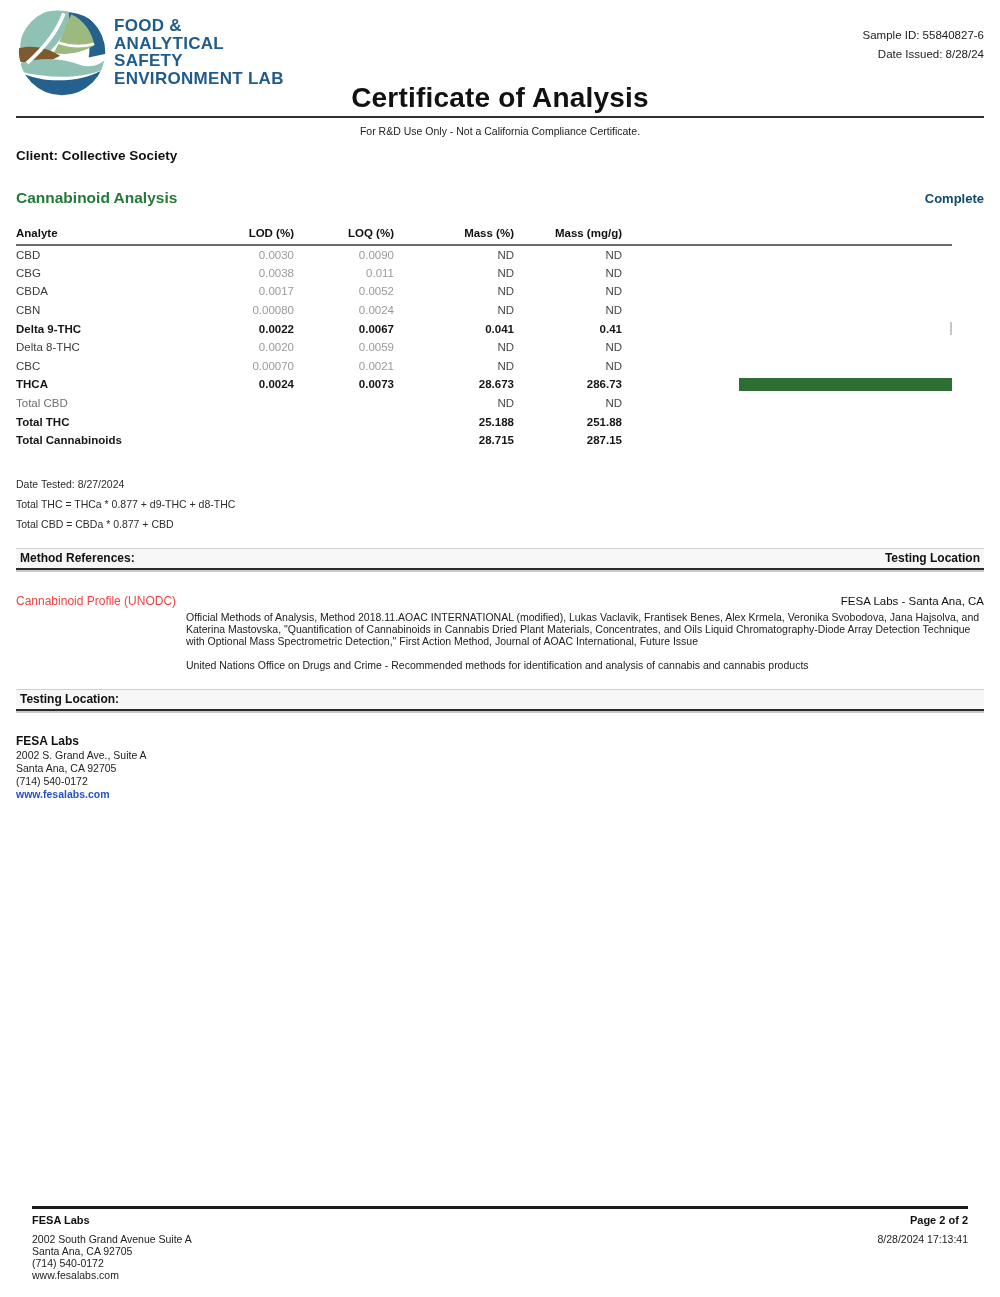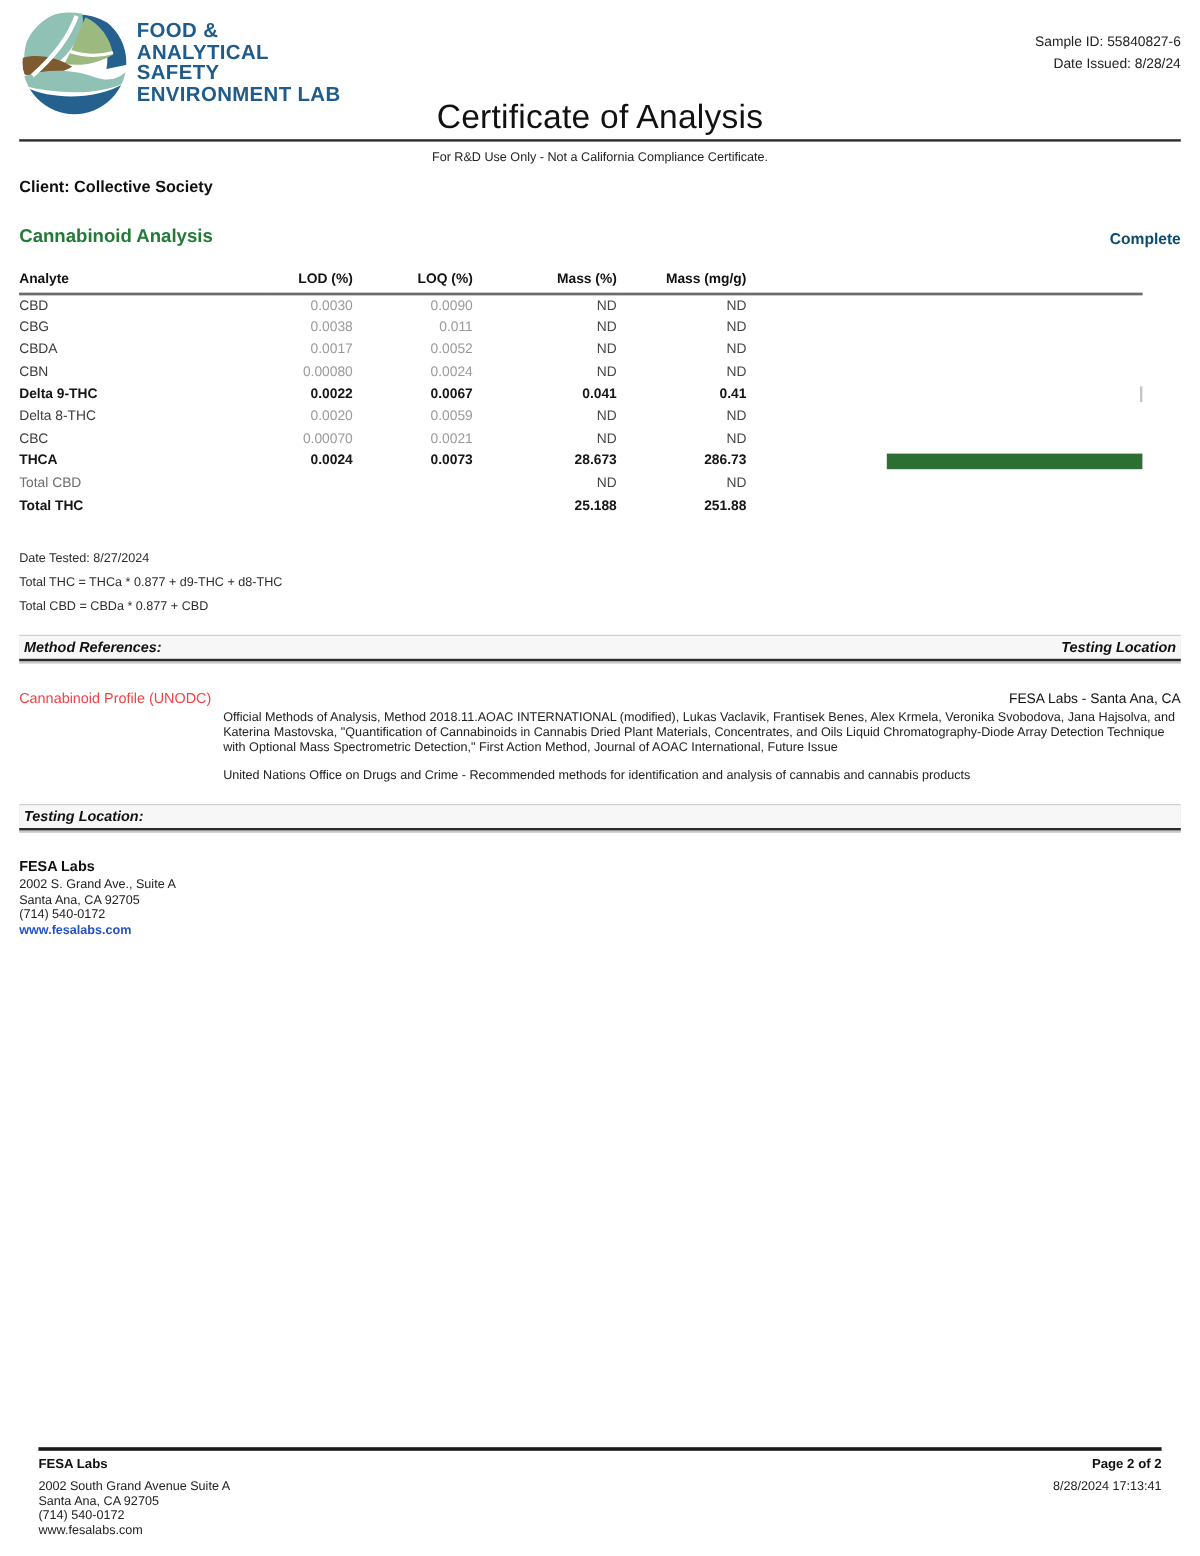--- a/index.html
+++ b/index.html
@@ -8,21 +8,21 @@
   .page {
     width:1000px; height:1297px; background:#ffffff; margin:0 auto;
     position:relative; padding:0 16px; overflow:hidden; color:#1a1a1a;
   }
   
   .header-top { position:relative; height:118px; border-bottom:2px solid #2e2e2e; }
   .sample-info { position:absolute; top:26px; right:0; text-align:right; font-size:11.5px; color:#222; line-height:1.65; }
   .logo-wrap { position:absolute; top:6px; left:0; display:flex; align-items:flex-start; }
   .logo-svg { width:92px; height:92px; }
   .logo-text { color:#1f5c8b; font-size:17px; font-weight:600; line-height:1.04; letter-spacing:.3px; padding-top:11px; margin-left:6px; }
-  .doc-title { position:absolute; bottom:2px; left:0; right:0; text-align:center; font-size:28px; font-weight:400; color:#111; letter-spacing:.2px; }
+  .doc-title { position:absolute; bottom:2px; left:0; right:0; text-align:center; font-size:28px; font-weight:700; color:#111; letter-spacing:.2px; }
   .subtitle { text-align:center; font-size:10.5px; color:#222; margin-top:7px; }
   .client-line { font-size:13.5px; font-weight:700; margin-top:11px; color:#111; }
   
   .section-row { display:flex; justify-content:space-between; align-items:center; margin-top:26px; }
   .section-title { color:#237a38; font-size:15.5px; font-weight:700; }
   .section-status { color:#0c4a6e; font-size:13px; font-weight:700; }
   
   table.coa { width:936px; border-collapse:collapse; table-layout:fixed; margin-top:20px; }
   table.coa col.c-analyte { width:210px; }
   table.coa col.c-lod { width:68px; }
@@ -42,21 +42,21 @@
   td.barcell { text-align:left; }
   .bar { height:13px; margin-left:7px; display:inline-block; vertical-align:middle; }
   
   .notes { margin-top:28px; font-size:10.5px; color:#2c2c2c; }
   .notes div { margin-bottom:8px; }
   
   .band {
     margin-top:18px; background:#f7f7f7; border-top:1px solid #cfcfcf;
     border-bottom:2px solid #2b2b2b; box-shadow:0 2px 0 #c9c9c9;
     display:flex; justify-content:space-between; padding:2px 4px 3px 4px;
-    font-size:12px; font-weight:700; color:#111;font-style:italic;
+    font-size:12px; font-weight:700; color:#111;
   }
   .band.second { margin-top:18px; }
   
   .method-row { display:flex; justify-content:space-between; margin-top:24px; align-items:baseline; }
   .method-name { font-size:12px; color:#ef4444; }
   .method-loc { font-size:11.5px; font-weight:400; color:#111; }
   .method-refs { margin-left:170px; margin-top:3px; font-size:10.5px; color:#222; line-height:1.18; }
   .method-refs .ref2 { margin-top:11px; }
   
   .loc-block { margin-top:24px; font-size:10.5px; color:#222; line-height:1.12; }
@@ -209,20 +209,28 @@
         <td class="barcell"></td>
       </tr>
       <tr class="b">
         <td class="left">Total THC</td>
         <td></td>
         <td></td>
         <td>25.188</td>
         <td>251.88</td>
         <td class="barcell"></td>
       </tr>
+      <tr class="b">
+        <td class="left">Total Cannabinoids</td>
+        <td></td>
+        <td></td>
+        <td>28.715</td>
+        <td>287.15</td>
+        <td class="barcell"></td>
+      </tr>
     </tbody>
   </table>
 
   <div class="notes">
     <div>Date Tested: 8/27/2024</div>
     <div>Total THC = THCa * 0.877 + d9-THC + d8-THC</div>
     <div>Total CBD = CBDa * 0.877 + CBD</div>
   </div>
 
   <div class="band">

